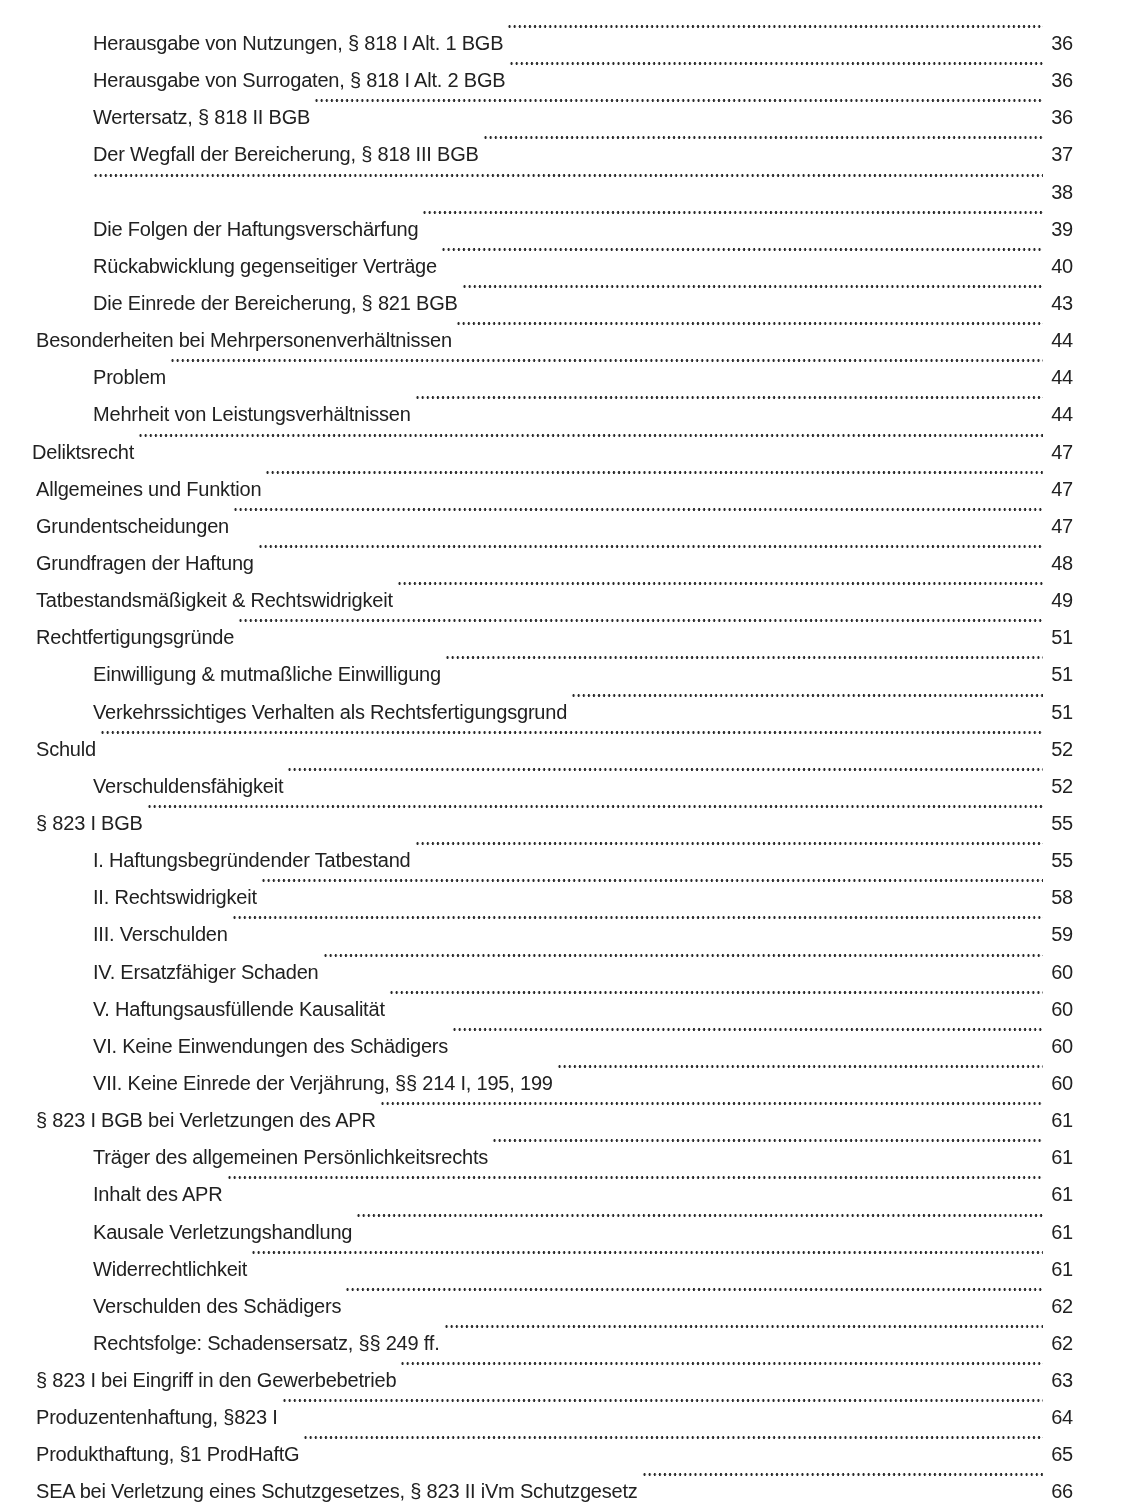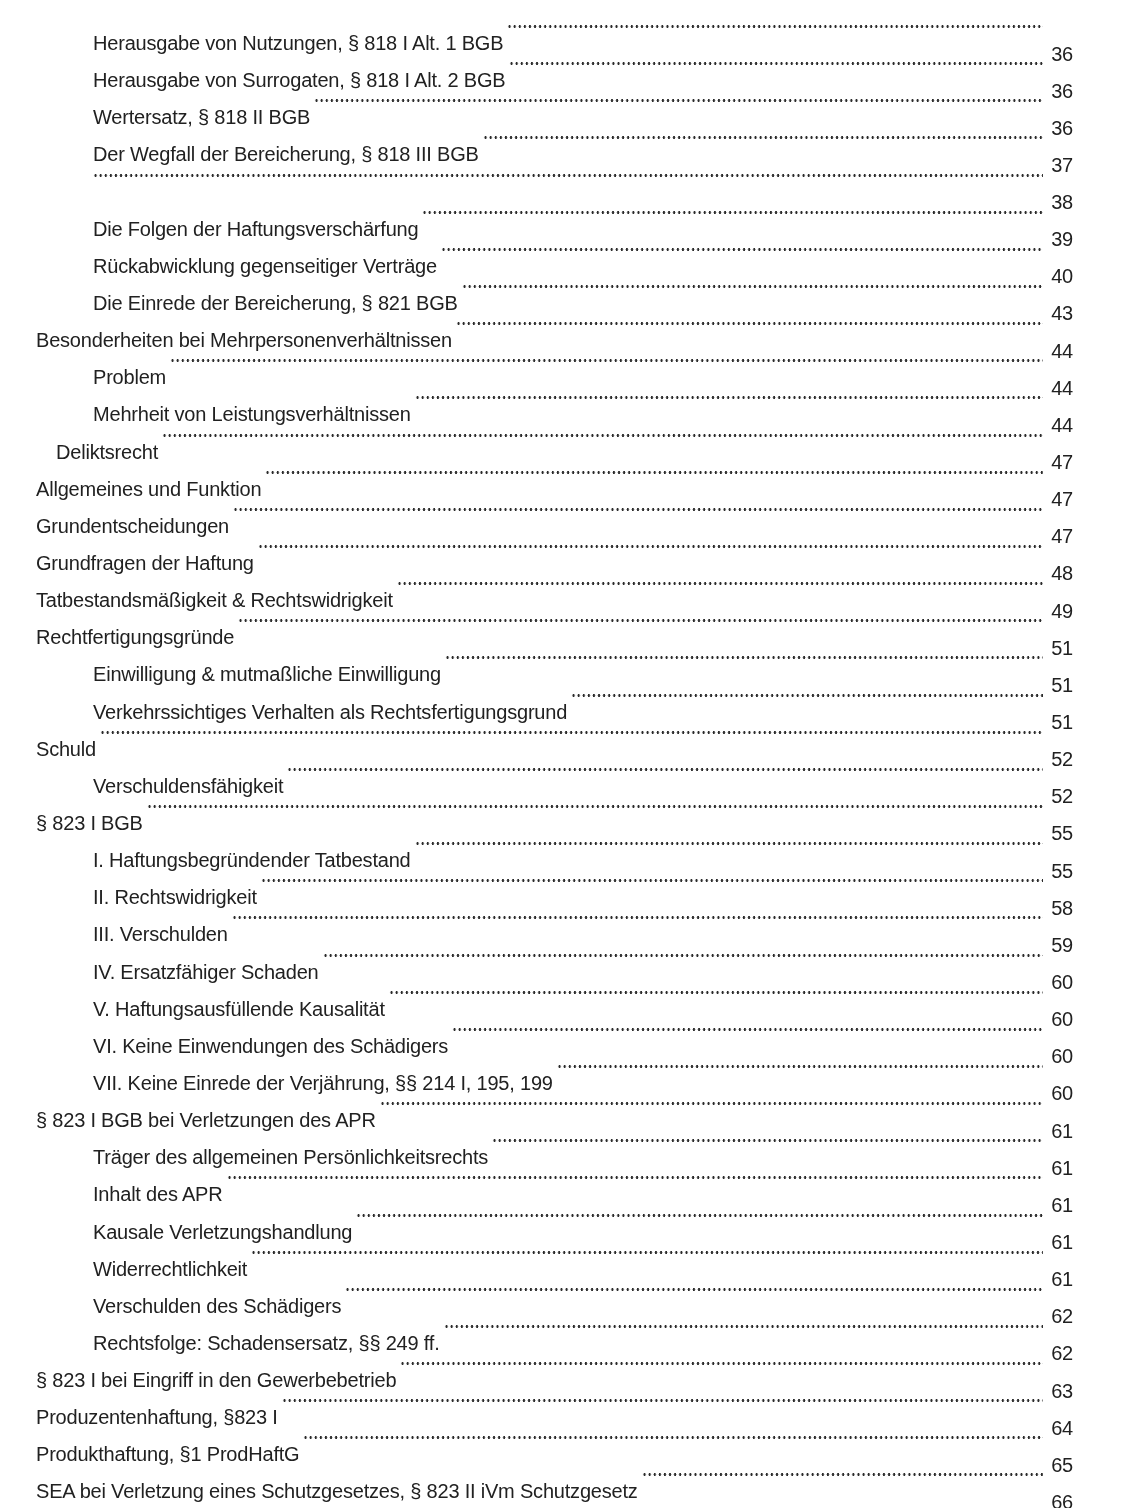--- a/index.html
+++ b/index.html
@@ -16,26 +16,26 @@
     height: 1508px;
     position: relative;
   }
   .toc {
     padding: 25px 58px 0 0;
     font-size: 20px;
     letter-spacing: -0.2px;
   }
   .row {
     display: flex;
-    align-items: center;
+    align-items: flex-start;
     height: 37.15px;
     line-height: 37.15px;
     white-space: nowrap;
   }
-  .lvl1 { padding-left: 56px; }
+  .lvl1 { padding-left: 32px; }
   .lvl2 { padding-left: 36px; }
   .lvl3 { padding-left: 93px; }
   .t {
     white-space: nowrap;
     padding-right: 4px;
     flex: 0 0 auto;
   }
   .leader {
     flex: 1 1 auto;
     align-self: baseline;
@@ -43,21 +43,20 @@
     min-width: 12px;
     background-image: radial-gradient(circle, #2b2b2b 1.15px, rgba(0,0,0,0) 1.35px);
     background-size: 5.1px 3px;
     background-repeat: repeat-x;
     background-position: left bottom;
   }
   .pg {
     flex: 0 0 auto;
     padding-left: 8px;
     text-align: right;
-    margin-top: 21px;
   }
 </style>
 </head>
 <body>
 
 <div class="page">
   <div class="toc">
       <div class="row lvl3">
         <span class="t">Herausgabe von Nutzungen, § 818 I Alt. 1 BGB</span>
         <span class="leader"></span>

